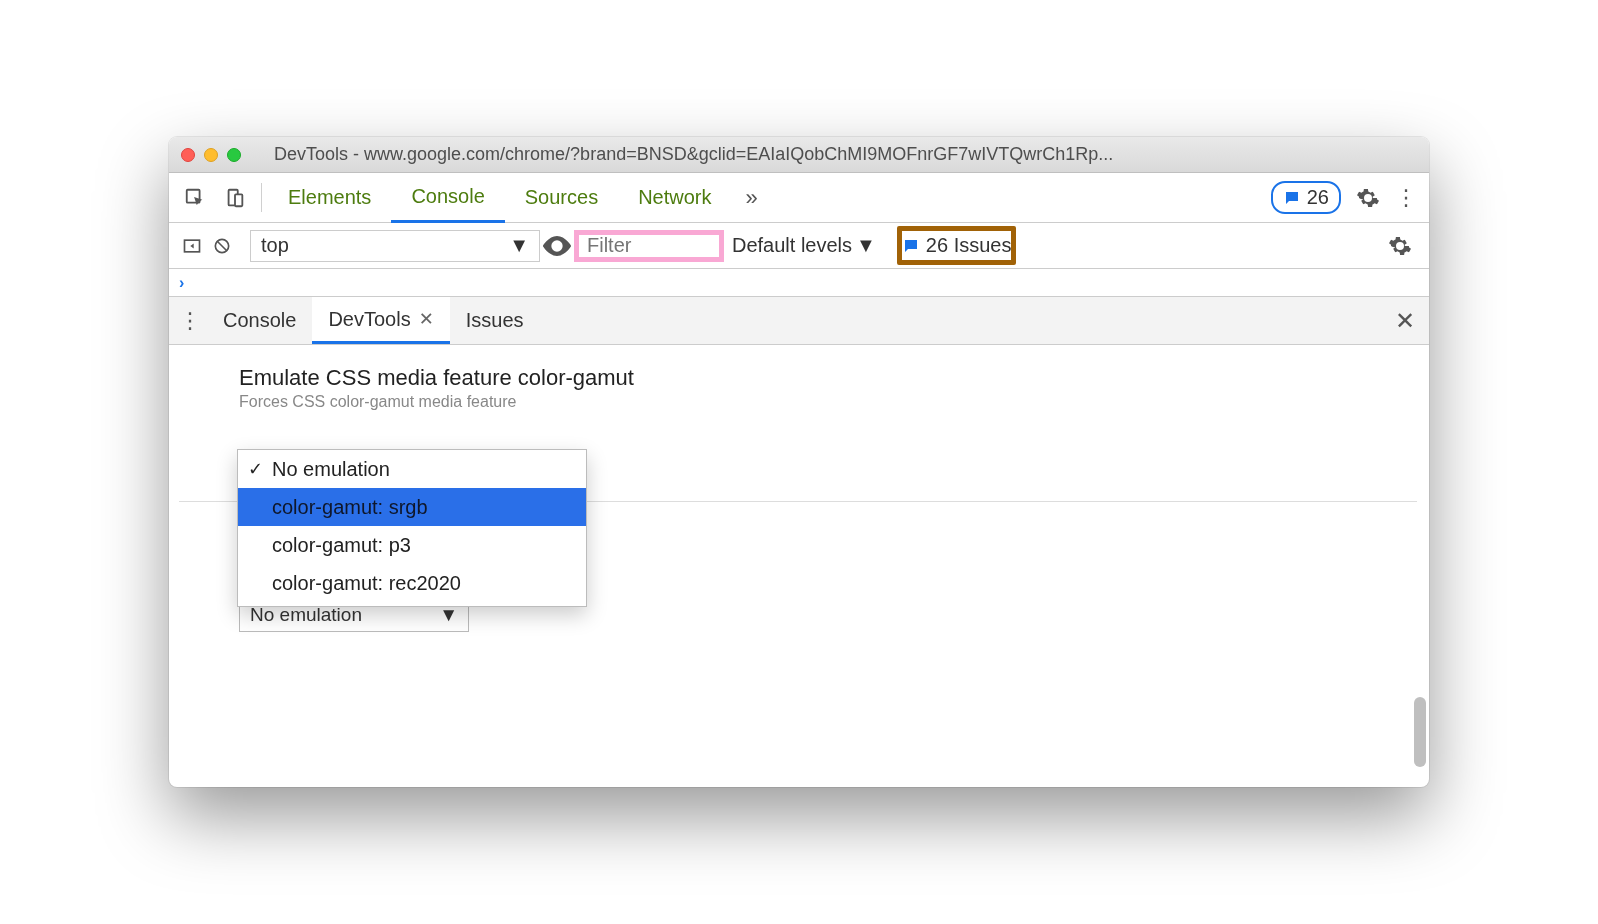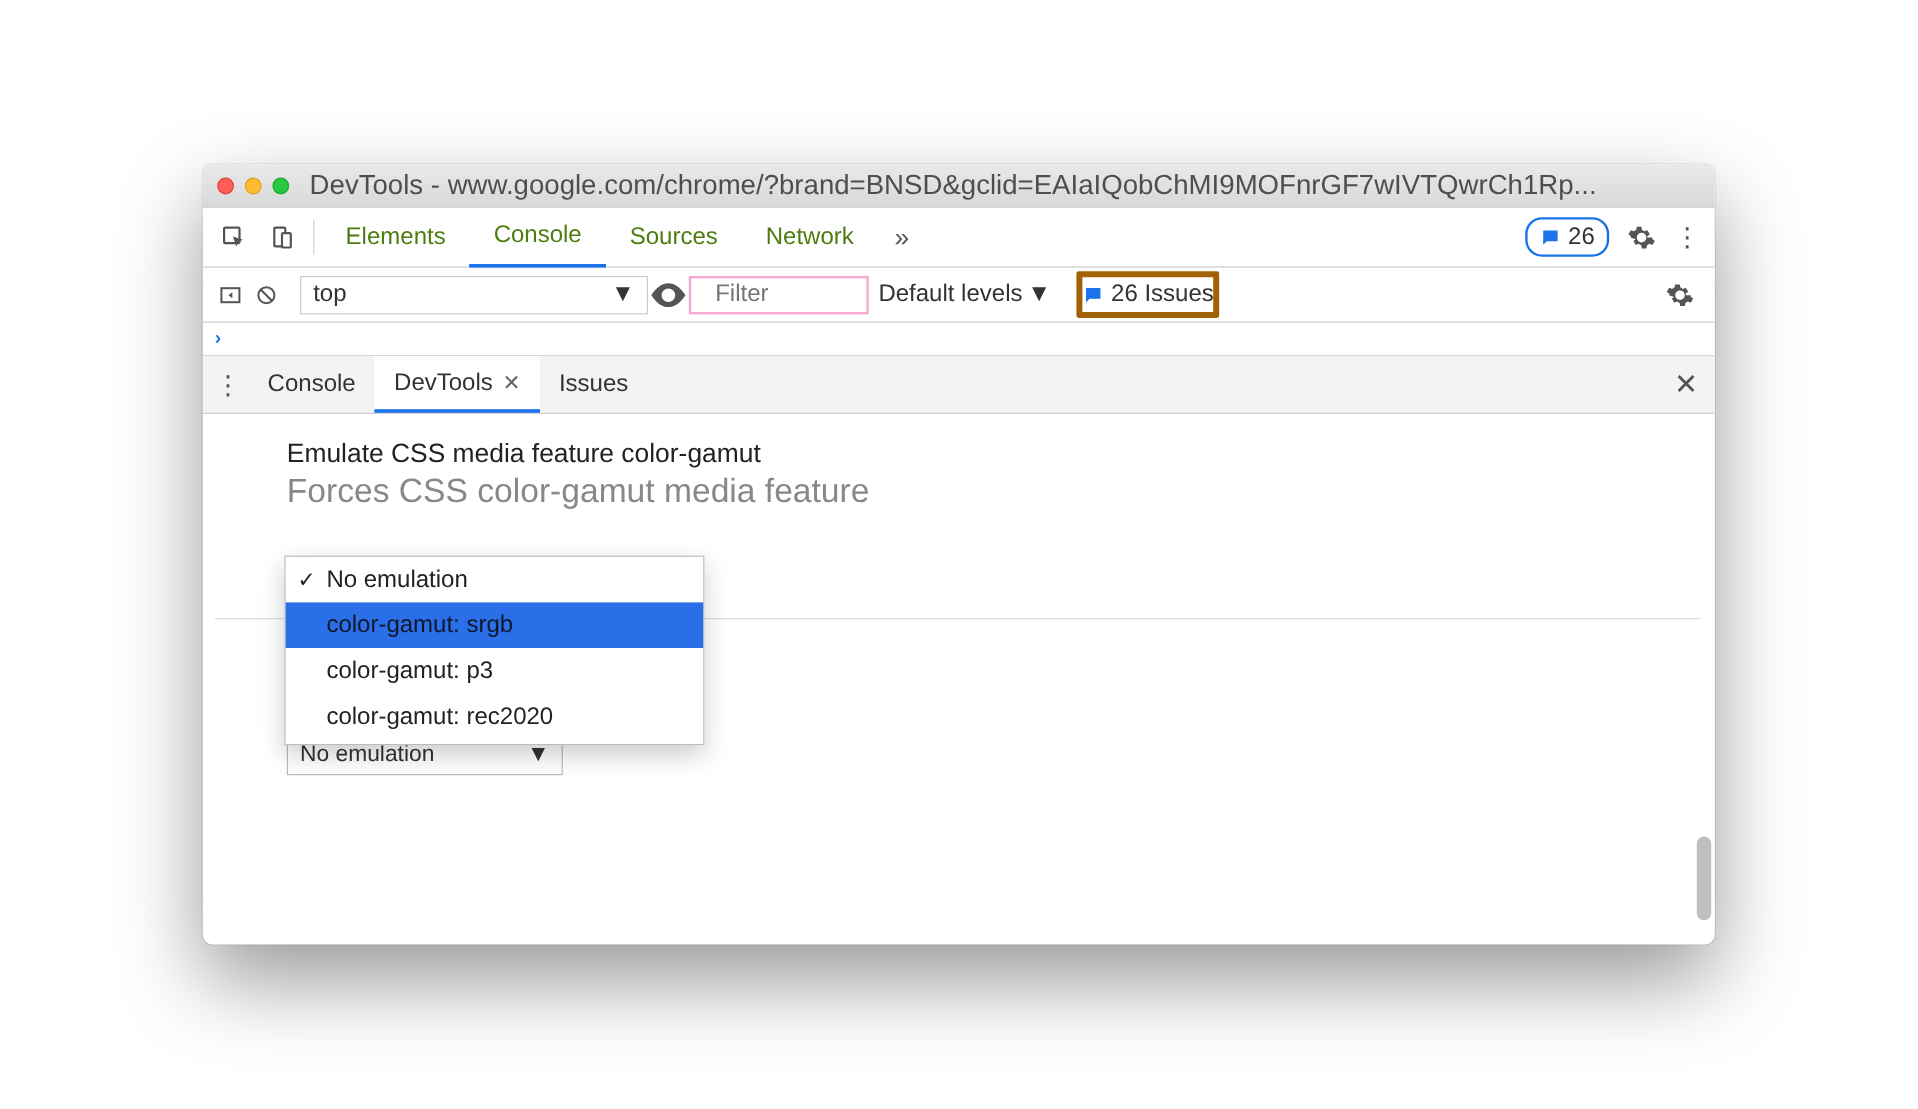--- a/index.html
+++ b/index.html
@@ -23,21 +23,21 @@
   border-bottom: 1px solid #bfbfbf;
   display: flex;
   align-items: center;
   padding: 0 12px;
   gap: 9px;
 }
 .traffic { width: 14px; height: 14px; border-radius: 50%; }
 .tl-close { background: #ff5f57; border: 1px solid #e0443e; }
 .tl-min { background: #ffbd2e; border: 1px solid #dea123; }
 .tl-max { background: #28c940; border: 1px solid #1aab29; }
-.title-text { margin-left: 8px; color: #4e4e4e; font-size: 23px; white-space: nowrap; overflow: hidden; text-overflow: ellipsis; flex: 1; }
+.title-text { margin-left: 24px; color: #4e4e4e; font-size: 18px; white-space: nowrap; overflow: hidden; text-overflow: ellipsis; flex: 1; }
 
 .main-tabs {
   height: 50px;
   border-bottom: 1px solid #ccc;
   display: flex;
   align-items: stretch;
   padding: 0 6px;
 }
 .tool-icon { width: 40px; display: flex; align-items: center; justify-content: center; color: #555; }
 .tool-icon svg { width: 22px; height: 22px; }
@@ -65,22 +65,22 @@
 }
 .cb-btn { width: 30px; display: flex; align-items: center; justify-content: center; color: #555; }
 .cb-btn svg { width: 20px; height: 20px; }
 .context-select {
   width: 290px; height: 32px; border: 1px solid #ccc;
   display: flex; align-items: center; padding: 0 10px;
   font-size: 20px; color: #333; justify-content: space-between;
 }
 .eye { width: 34px; display: flex; align-items: center; justify-content: center; color: #555; }
 .filter-input {
-  width: 150px; height: 32px; border: 2px solid #f9a8d4;
-  padding: 0 20px; font-size: 20px; color: #888;
+  width: 150px; height: 32px; border: 5px solid #f9a8d4;
+  padding: 0 8px; font-size: 20px; color: #888;
 }
 .levels { font-size: 20px; color: #333; padding: 0 8px; display: flex; align-items: center; gap: 4px; }
 .issues-box {
   display: flex; align-items: center; gap: 6px;
   border: 5px solid #a16207; border-radius: 2px;
   padding: 3px 0; font-size: 20px; color: #333;
 }
 .issues-box svg { width: 18px; height: 18px; fill: #1a73e8; }
 
 .console-body { height: 28px; border-bottom: 1px solid #ccc; display: flex; align-items: center; padding-left: 10px; }
@@ -100,21 +100,21 @@
 .tab-x { color: #666; font-size: 18px; }
 .drawer-close { width: 40px; display: flex; align-items: center; justify-content: center; color: #555; font-size: 24px; }
 
 .rendering-panel {
   flex: 1;
   padding: 20px 12px 20px 70px;
   position: relative;
   overflow: hidden;
 }
 .section-title { font-size: 22px; color: #222; }
-.section-desc { font-size: 28px; color: #888; margin-top: 2px; }
+.section-desc { font-size: 16px; color: #888; margin-top: 2px; }
 .select-box {
   margin-top: 26px;
   width: 230px; height: 34px;
   border: 1px solid #bbb;
   display: flex; align-items: center; justify-content: space-between;
   padding: 0 10px; font-size: 19px; color: #333;
 }
 .section-hr { border: none; border-top: 1px solid #ddd; margin: 24px 0 0 -60px; }
 .obscured-text { font-size: 22px; color: #888; margin-top: 52px; }
 

